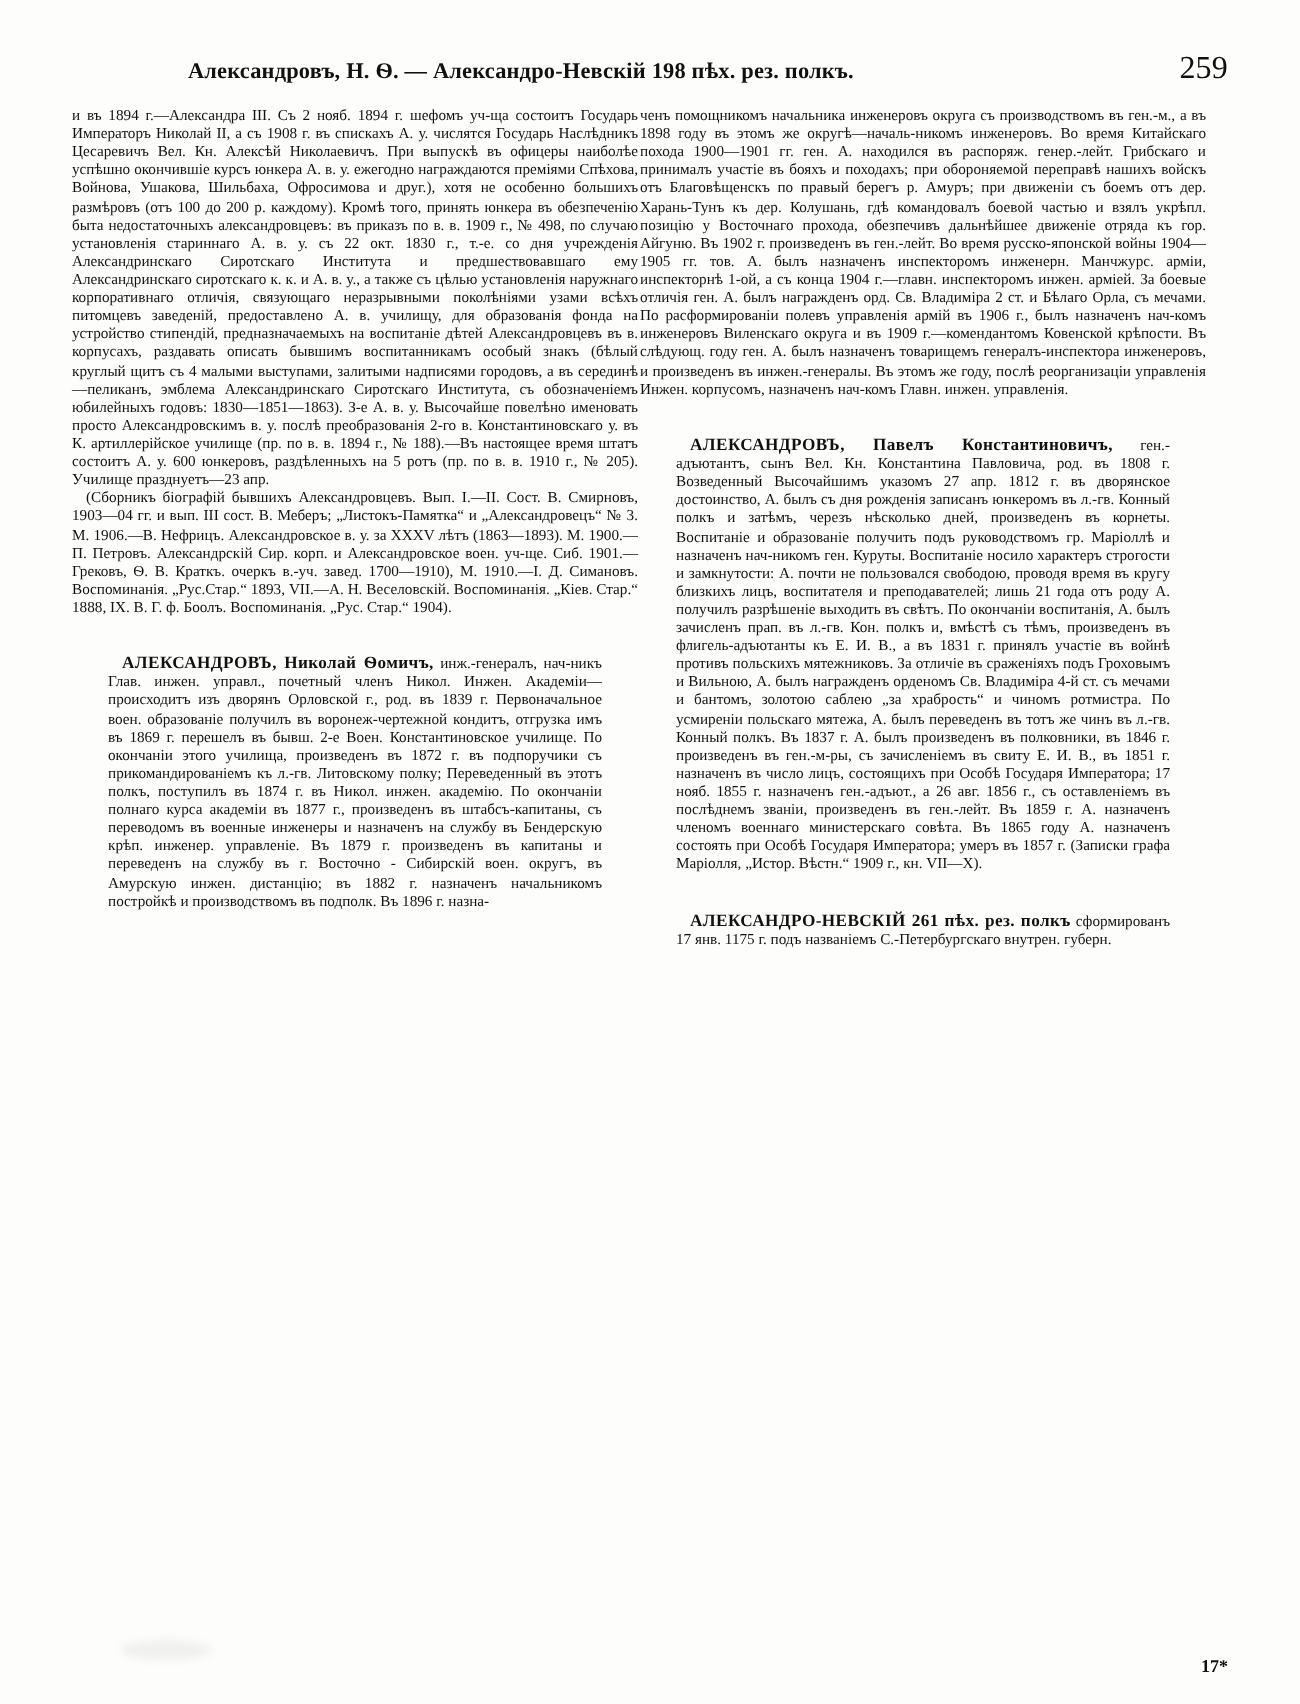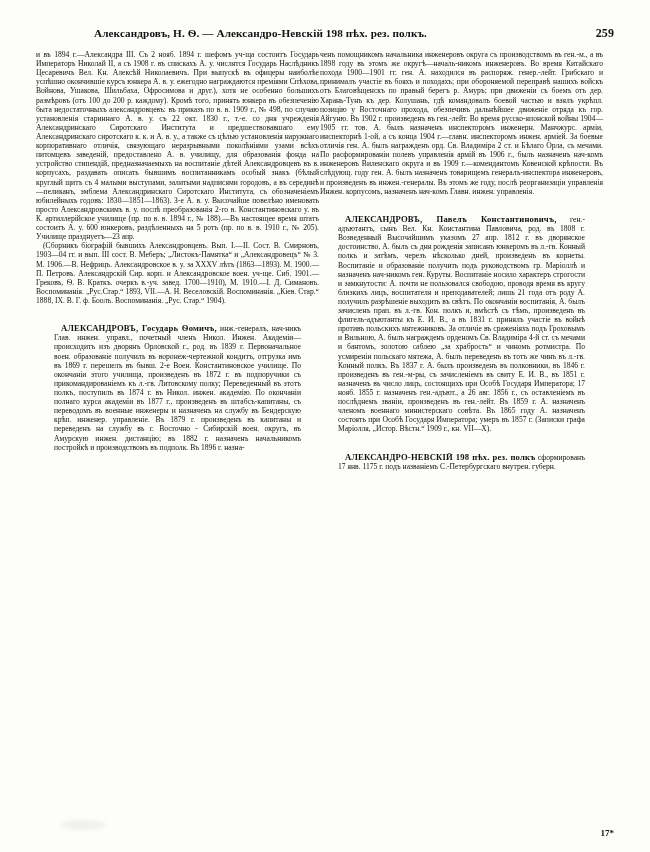--- a/index.html
+++ b/index.html
@@ -31,22 +31,22 @@
     letter-spacing: 0.1px;
     margin-bottom: 9px;
     padding-left: 58px;
     gap: 35px;
   }
   .header .running-title {
     white-space: nowrap;
   }
   .header .page-number {
     margin-left: auto;
-    font-size: 12px;
-    font-weight: bold;
+    font-size: 16px;
+    font-weight: normal;
     padding-right: 2px;
   }
   .columns {
     display: flex;
     gap: 1px;
     height: 760px;
   }
   .col {
     width: 283px;
     font-size: 7.6px;
@@ -109,39 +109,39 @@
   </div>
 
   <div class="columns">
 
     <div class="col">
       <p class="para noindent">и въ 1894 г.—Александра III. Съ 2 нояб. 1894 г. шефомъ уч-ща состоитъ Государь Императоръ Николай II, а съ 1908 г. въ спискахъ А. у. числятся Государь Наслѣдникъ Цесаревичъ Вел. Кн. Алексѣй Николаевичъ. При выпускѣ въ офицеры наиболѣе успѣшно окончившіе курсъ юнкера А. в. у. ежегодно награждаются премiями Спѣхова, Войнова, Ушакова, Шильбаха, Офросимова и друг.), хотя не особенно большихъ размѣровъ (отъ 100 до 200 р. каждому). Кромѣ того, принять юнкера въ обезпеченiю быта недостаточныхъ александровцевъ: въ приказъ по в. в. 1909 г., № 498, по случаю установленія стариннаго А. в. у. съ 22 окт. 1830 г., т.-е. со дня учрежденія Александринскаго Сиротскаго Института и предшествовавшаго ему Александринскаго сиротскаго к. к. и А. в. у., а также съ цѣлью установленія наружнаго корпоративнаго отличія, связующаго неразрывными поколѣніями узами всѣхъ питомцевъ заведеній, предоставлено А. в. училищу, для образованія фонда на устройство стипендій, предназначаемыхъ на воспитаніе дѣтей Александровцевъ въ в. корпусахъ, раздавать описать бывшимъ воспитанникамъ особый знакъ (бѣлый круглый щитъ съ 4 малыми выступами, залитыми надписями городовъ, а въ серединѣ—пеликанъ, эмблема Александринскаго Сиротскаго Института, съ обозначеніемъ юбилейныхъ годовъ: 1830—1851—1863). З-е А. в. у. Высочайше повелѣно именовать просто Александровскимъ в. у. послѣ преобразованія 2-го в. Константиновскаго у. въ К. артиллерійское училище (пр. по в. в. 1894 г., № 188).—Въ настоящее время штатъ состоитъ А. у. 600 юнкеровъ, раздѣленныхъ на 5 ротъ (пр. по в. в. 1910 г., № 205). Училище празднуетъ—23 апр.</p>
       <p class="para">(Сборникъ біографій бывшихъ Александровцевъ. Вып. I.—II. Сост. В. Смирновъ, 1903—04 гг. и вып. III сост. В. Меберъ; „Листокъ-Памятка“ и „Александровецъ“ № 3. М. 1906.—В. Нефрицъ. Александровское в. у. за XXXV лѣтъ (1863—1893). М. 1900.—П. Петровъ. Александрскій Сир. корп. и Александровское воен. уч-ще. Сиб. 1901.— Грековъ, Ѳ. В. Краткъ. очеркъ в.-уч. завед. 1700—1910), М. 1910.—І. Д. Симановъ. Воспоминанія. „Рус.Стар.“ 1893, VII.—А. Н. Веселовскій. Воспоминанія. „Кіев. Стар.“ 1888, IX. В. Г. ф. Боолъ. Воспоминанія. „Рус. Стар.“ 1904).</p>
 
       <div class="entry">
         <p class="para entry-first">
-          <span class="entry-head">АЛЕКСАНДРОВЪ, Государь Ѳомичъ,</span>
+          <span class="entry-head">АЛЕКСАНДРОВЪ, Николай Ѳомичъ,</span>
           <span class="entry-body">инж.-генералъ, нач-никъ Глав. инжен. управл., почетный членъ Никол. Инжен. Академіи—происходитъ изъ дворянъ Орловской г., род. въ 1839 г. Первоначальное воен. образованіе получилъ въ воронеж-чертежной кондитъ, отгрузка имъ въ 1869 г. перешелъ въ бывш. 2-е Воен. Константиновское училище. По окончаніи этого училища, произведенъ въ 1872 г. въ подпоручики съ прикомандированіемъ къ л.-гв. Литовскому полку; Переведенный въ этотъ полкъ, поступилъ въ 1874 г. въ Никол. инжен. академію. По окончаніи полнаго курса академіи въ 1877 г., произведенъ въ штабсъ-капитаны, съ переводомъ въ военные инженеры и назначенъ на службу въ Бендерскую крѣп. инженер. управленіе. Въ 1879 г. произведенъ въ капитаны и переведенъ на службу въ г. Восточно - Сибирскій воен. округъ, въ Амурскую инжен. дистанцію; въ 1882 г. назначенъ начальникомъ постройкѣ и производствомъ въ подполк. Въ 1896 г. назна-</span>
         </p>
       </div>
     </div>
 
     <div class="col">
       <p class="para noindent">ченъ помощникомъ начальника инженеровъ округа съ производствомъ въ ген.-м., а въ 1898 году въ этомъ же округѣ—началь-никомъ инженеровъ. Во время Китайскаго похода 1900—1901 гг. ген. А. находился въ распоряж. генер.-лейт. Грибскаго и принималъ участіе въ бояхъ и походахъ; при обороняемой переправѣ нашихъ войскъ отъ Благовѣщенскъ по правый берегъ р. Амуръ; при движеніи съ боемъ отъ дер. Харань-Тунъ къ дер. Колушань, гдѣ командовалъ боевой частью и взялъ укрѣпл. позицію у Восточнаго прохода, обезпечивъ дальнѣйшее движеніе отряда къ гор. Айгуню. Въ 1902 г. произведенъ въ ген.-лейт. Во время русско-японской войны 1904—1905 гг. тов. А. былъ назначенъ инспекторомъ инженерн. Манчжурс. арміи, инспекторнѣ 1-ой, а съ конца 1904 г.—главн. инспекторомъ инжен. арміей. За боевые отличія ген. А. былъ награжденъ орд. Св. Владиміра 2 ст. и Бѣлаго Орла, съ мечами. По расформированіи полевъ управленія армій въ 1906 г., былъ назначенъ нач-комъ инженеровъ Виленскаго округа и въ 1909 г.—комендантомъ Ковенской крѣпости. Въ слѣдующ. году ген. А. былъ назначенъ товарищемъ генералъ-инспектора инженеровъ, и произведенъ въ инжен.-генералы. Въ этомъ же году, послѣ реорганизаціи управленія Инжен. корпусомъ, назначенъ нач-комъ Главн. инжен. управленія.</p>
 
       <div class="entry">
         <p class="para entry-first">
           <span class="entry-head">АЛЕКСАНДРОВЪ, Павелъ Константиновичъ,</span>
           <span class="entry-body">ген.-адъютантъ, сынъ Вел. Кн. Константина Павловича, род. въ 1808 г. Возведенный Высочайшимъ указомъ 27 апр. 1812 г. въ дворянское достоинство, А. былъ съ дня рожденія записанъ юнкеромъ въ л.-гв. Конный полкъ и затѣмъ, черезъ нѣсколько дней, произведенъ въ корнеты. Воспитанiе и образованiе получить подъ руководствомъ гр. Марiоллѣ и назначенъ нач-никомъ ген. Куруты. Воспитанiе носило характеръ строгости и замкнутости: А. почти не пользовался свободою, проводя время въ кругу близкихъ лицъ, воспитателя и преподавателей; лишь 21 года отъ роду А. получилъ разрѣшеніе выходить въ свѣтъ. По окончаніи воспитанія, А. былъ зачисленъ прап. въ л.-гв. Кон. полкъ и, вмѣстѣ съ тѣмъ, произведенъ въ флигель-адъютанты къ Е. И. В., а въ 1831 г. принялъ участіе въ войнѣ противъ польскихъ мятежниковъ. За отличіе въ сраженіяхъ подъ Гроховымъ и Вильною, А. былъ награжденъ орденомъ Св. Владиміра 4-й ст. съ мечами и бантомъ, золотою саблею „за храбрость“ и чиномъ ротмистра. По усмиреніи польскаго мятежа, А. былъ переведенъ въ тотъ же чинъ въ л.-гв. Конный полкъ. Въ 1837 г. А. былъ произведенъ въ полковники, въ 1846 г. произведенъ въ ген.-м-ры, съ зачисленіемъ въ свиту Е. И. В., въ 1851 г. назначенъ въ число лицъ, состоящихъ при Особѣ Государя Императора; 17 нояб. 1855 г. назначенъ ген.-адъют., а 26 авг. 1856 г., съ оставленіемъ въ послѣднемъ званіи, произведенъ въ ген.-лейт. Въ 1859 г. А. назначенъ членомъ военнаго министерскаго совѣта. Въ 1865 году А. назначенъ состоять при Особѣ Государя Императора; умеръ въ 1857 г. (Записки графа Марiолля, „Истор. Вѣстн.“ 1909 г., кн. VII—X).</span>
         </p>
       </div>
 
       <div class="entry">
         <p class="para entry-first">
-          <span class="entry-head">АЛЕКСАНДРО-НЕВСКІЙ 198 пѣх. рез. полкъ</span>
+          <span class="entry-head">АЛЕКСАНДРО-НЕВСКІЙ 261 пѣх. рез. полкъ</span>
           <span class="entry-body">сформированъ 17 янв. 1175 г. подъ названіемъ С.-Петербургскаго внутрен. губерн.</span>
         </p>
       </div>
     </div>
 
   </div>
 
   <div class="smudge"></div>
   <div class="footer">17*</div>
 

